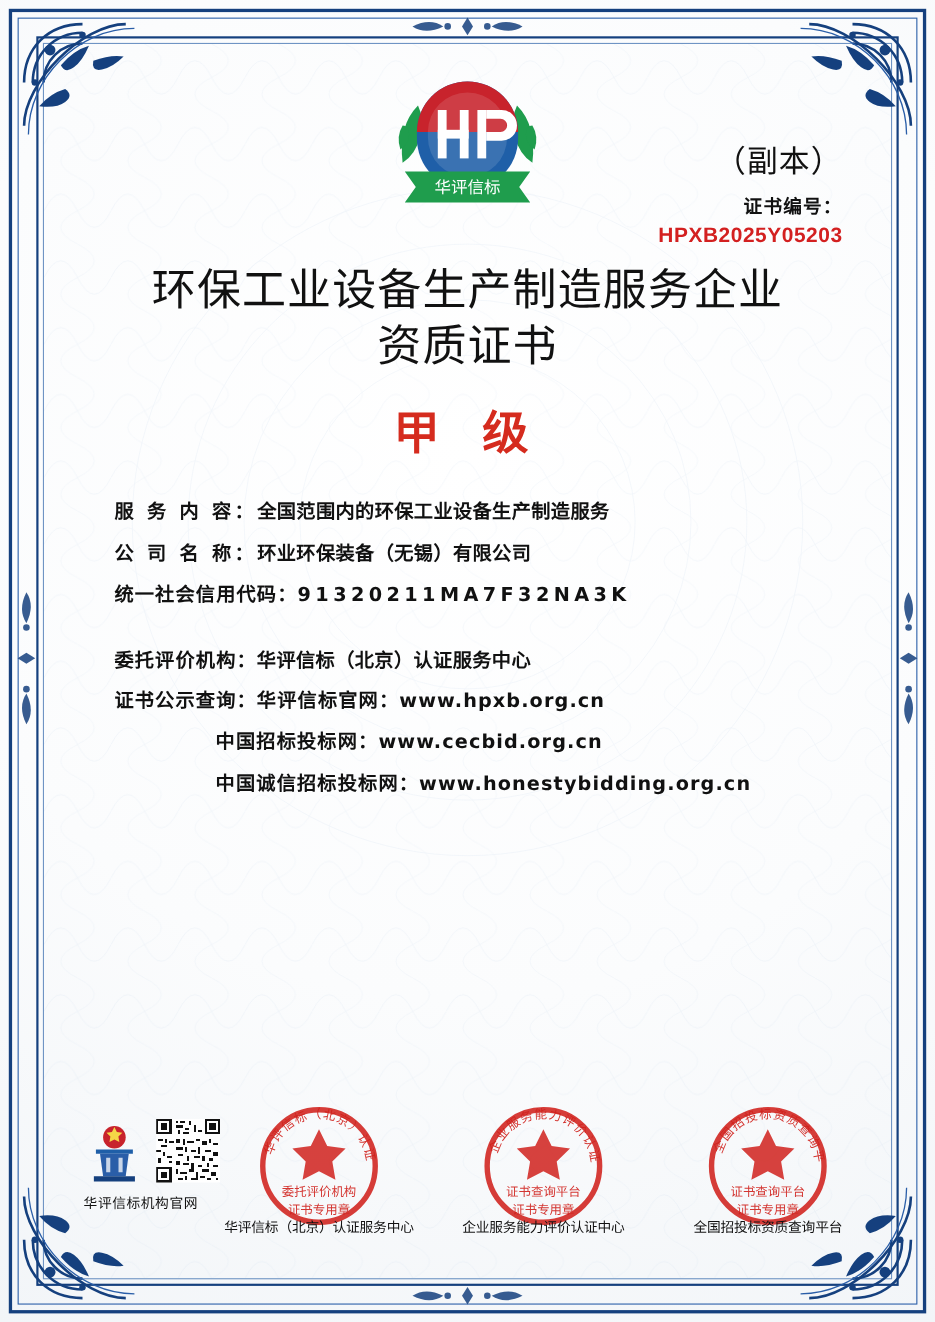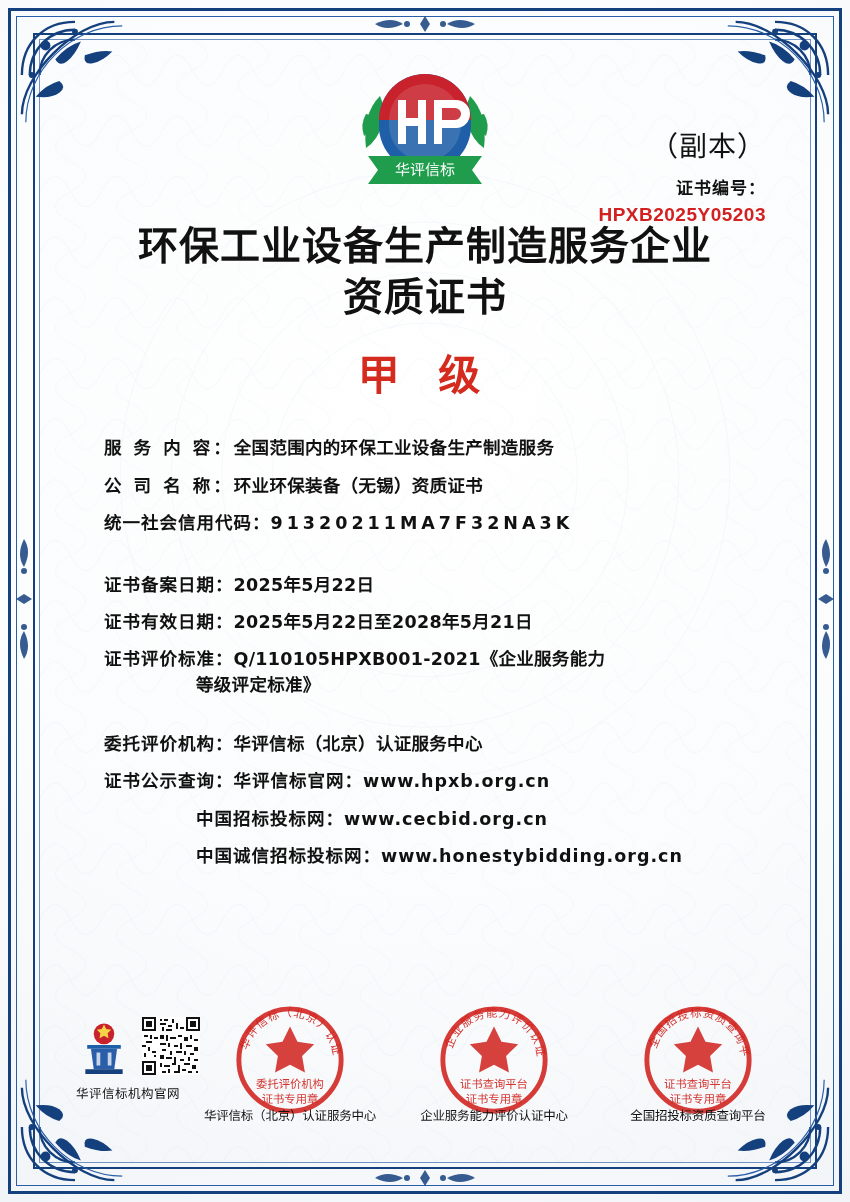--- a/index.html
+++ b/index.html
@@ -83,23 +83,24 @@
   .cert-no-label{
     position:absolute;right:38px;top:128px;
     font-size:17px;color:#111;font-weight:bold;letter-spacing:1px;
   }
   .cert-no-value{
     position:absolute;right:38px;top:158px;
     font-size:19px;color:#d32020;font-weight:bold;letter-spacing:.5px;
   }
 
   .title{
+    margin-top:18px;
     text-align:center;
     font-size:40px;line-height:1.28;
-    font-weight:bold;color:#111;
+    font-weight:normal;color:#111;
     letter-spacing:1px;
     font-family:"DejaVu Sans","Liberation Sans",sans-serif;
   }
   .grade{
     margin-top:18px;text-align:center;
     font-size:42px;font-weight:bold;color:#d52b1e;
     letter-spacing:12px;
     font-family:"DejaVu Sans","Liberation Sans",sans-serif;
   }
 
@@ -343,38 +344,26 @@
       <div>资质证书</div>
     </div>
 
     <div class="grade">甲 级</div>
 
     <div class="fields">
       <div class="f-row">
         <span class="f-key">服 务 内 容：</span><span>全国范围内的环保工业设备生产制造服务</span>
       </div>
       <div class="f-row">
-        <span class="f-key">公 司 名 称：</span><span>环业环保装备（无锡）资质证书</span>
+        <span class="f-key">公 司 名 称：</span><span>环业环保装备（无锡）有限公司</span>
       </div>
       <div class="f-row">
         <span class="f-key tight">统一社会信用代码：</span><span class="mono-wide">91320211MA7F32NA3K</span>
       </div>
 
-      <div class="block2">
-        <div class="f-row">
-          <span class="f-key tight">证书备案日期：</span><span>2025年5月22日</span>
-        </div>
-        <div class="f-row">
-          <span class="f-key tight">证书有效日期：</span><span>2025年5月22日至2028年5月21日</span>
-        </div>
-        <div class="f-row">
-          <span class="f-key tight">证书评价标准：</span><span>Q/110105HPXB001-2021《企业服务能力</span>
-          <div><span class="indent">等级评定标准》</span></div>
-        </div>
-      </div>
 
       <div class="block3">
         <div class="f-row">
           <span class="f-key tight">委托评价机构：</span><span>华评信标（北京）认证服务中心</span>
         </div>
         <div class="f-row">
           <span class="f-key tight">证书公示查询：</span><span class="url">华评信标官网：www.hpxb.org.cn</span>
         </div>
         <div class="f-row">
           <span class="indent url">中国招标投标网：www.cecbid.org.cn</span>

